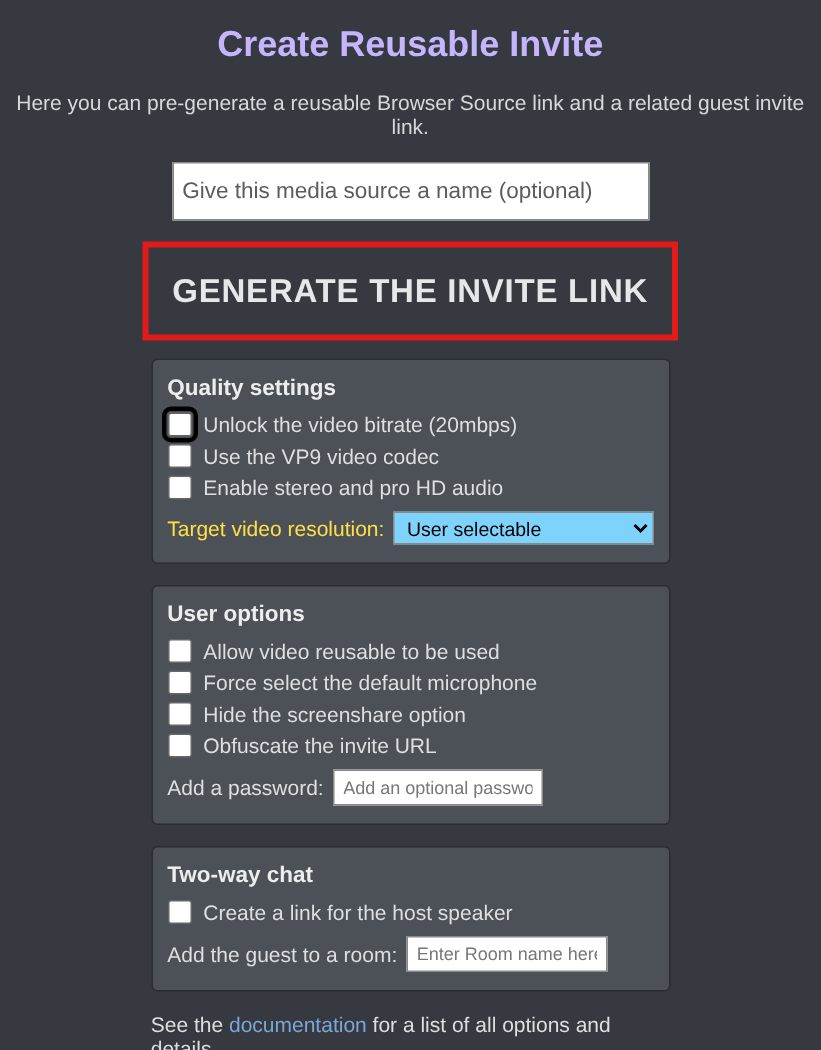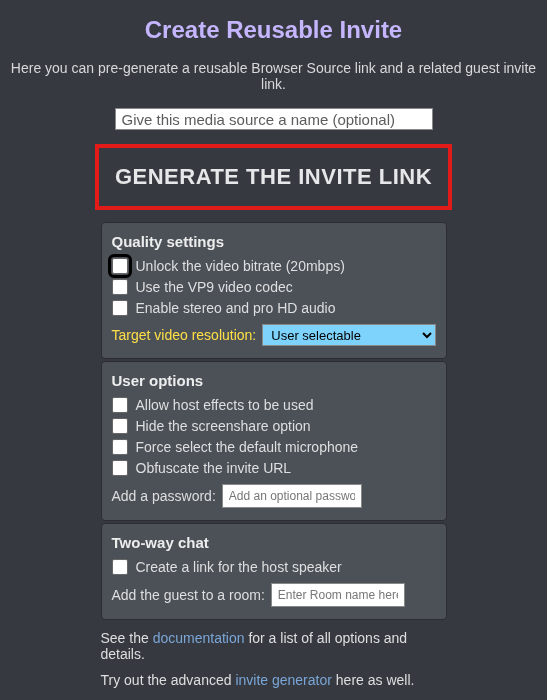--- a/index.html
+++ b/index.html
@@ -27,21 +27,21 @@
       font-size: 14px;
       color: #d7d8da;
       padding: 8px 6px 16px 6px;
     }
     .name-row {
       text-align: center;
       padding-bottom: 14px;
     }
     .name-input {
       width: 318px;
-      height: 22px;
+      height: 39px;
       font-size: 15px;
       padding: 2px 6px;
       border: 1px solid #888;
       background: #fff;
       color: #555;
     }
     .name-input::placeholder { color: #5c5c5c; }
     .generate-wrap {
       display: flex;
       justify-content: center;
@@ -63,21 +63,21 @@
     }
     .panels {
       width: 346px;
       margin: 0 auto;
     }
     .panel {
       background: #4c5057;
       border: 1px solid #2b2d31;
       border-radius: 4px;
       padding: 10px 10px 12px 10px;
-      margin-bottom: 2px;
+      margin-bottom: 14px;
     }
     .panel-title {
       font-weight: bold;
       font-size: 15px;
       color: #eceded;
       margin-bottom: 8px;
     }
     .opt-row {
       display: flex;
       gap: 8px;
@@ -185,29 +185,29 @@
         <option>User selectable</option>
       </select>
     </div>
   </div>
 
   <div class="panel">
     <div class="panel-title">User options</div>
 
     <div class="opt-row">
       <div class="checkbox"></div>
-      <span>Allow host effects to be used</span>
+      <span>Allow video reusable to be used</span>
+    </div>
+    <div class="opt-row">
+      <div class="checkbox"></div>
+      <span>Force select the default microphone</span>
     </div>
     <div class="opt-row">
       <div class="checkbox"></div>
       <span>Hide the screenshare option</span>
-    </div>
-    <div class="opt-row">
-      <div class="checkbox"></div>
-      <span>Force select the default microphone</span>
     </div>
     <div class="opt-row">
       <div class="checkbox"></div>
       <span>Obfuscate the invite URL</span>
     </div>
 
     <div class="input-row">
       <label>Add a password:</label>
       <input type="text" class="text-input pw-input" placeholder="Add an optional password" style="">
     </div>

